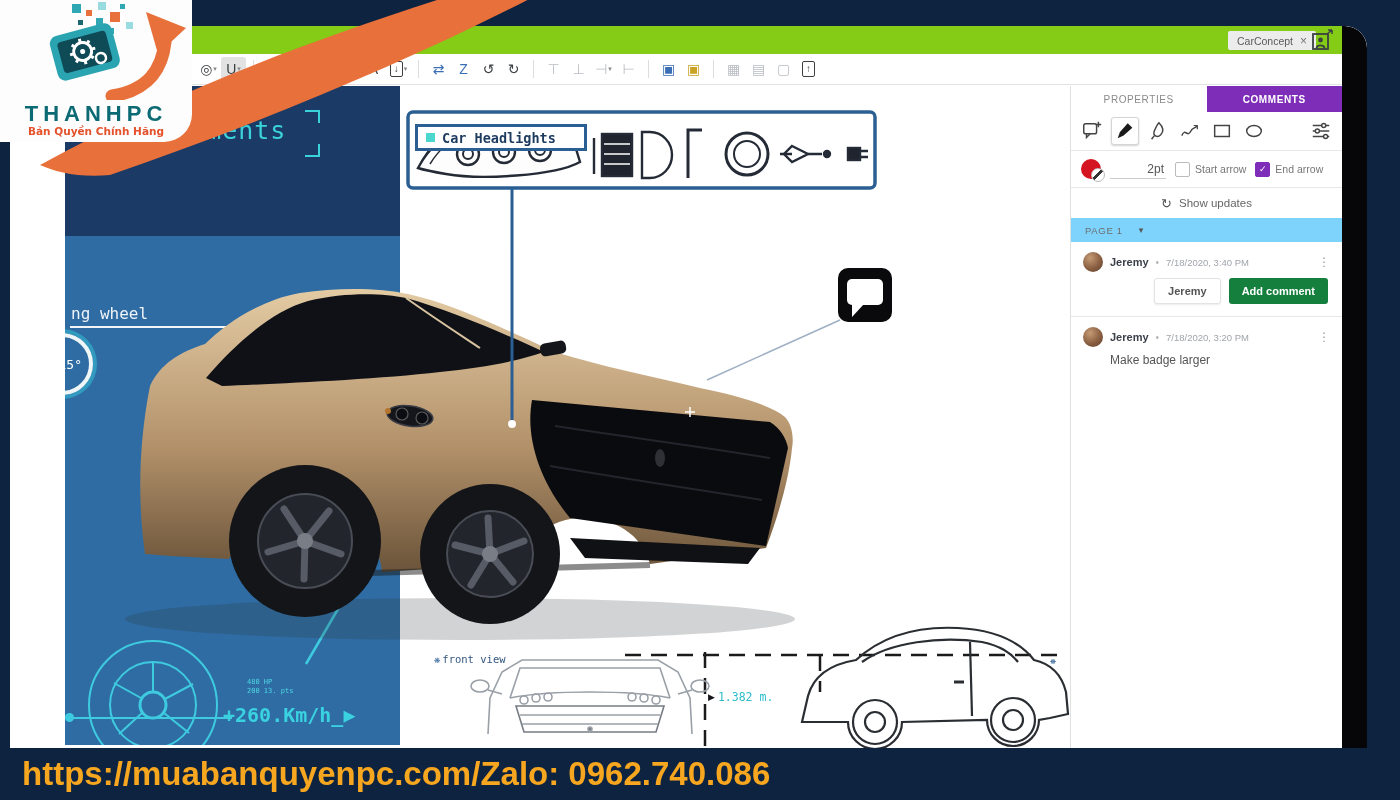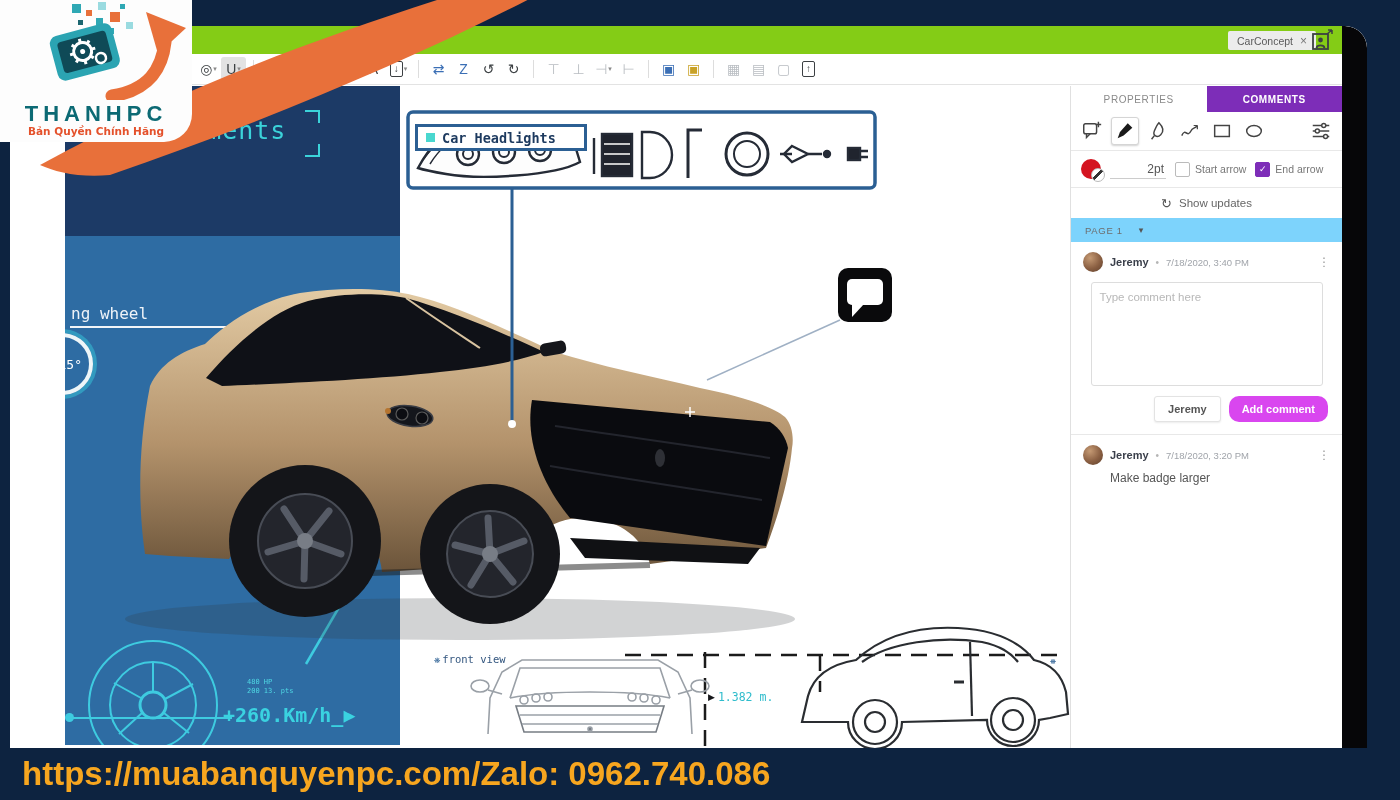--- a/index.html
+++ b/index.html
@@ -110,21 +110,21 @@
   .cmt-time{font-size:9.5px;color:#a0a4aa;}
   .kebab{margin-left:auto;color:#999;font-size:12px;cursor:pointer;}
   .cmt-input{display:block;width:232px;height:104px;margin:4px auto 10px auto;border:1px solid #ddd;
              border-radius:3px;resize:none;padding:8px;box-sizing:border-box;font-size:11.5px;
              font-family:"Liberation Sans",sans-serif;color:#444;outline:none;}
   .cmt-input::placeholder{color:#b8b8b8;}
   .cmt-btns{display:flex;justify-content:flex-end;gap:8px;padding:0 14px 12px 0;}
   .btn{font-family:"Liberation Sans",sans-serif;font-size:11px;font-weight:bold;border-radius:3px;
        padding:6px 13px;cursor:pointer;border:none;}
   .btn.cancel{background:#fff;color:#555;border:1px solid #e3e3e3;box-shadow:0 1px 2px rgba(0,0,0,.08);}
-  .btn.add{background:#d946ef;color:#fff;border-radius:10px;}
+  .btn.add{background:#15803d;color:#fff;}
   .cmt-body{padding:0 12px 10px 39px;font-size:12px;color:#555;}
   
   .logo-card{position:absolute;left:0;top:0;width:192px;height:142px;background:#fdfdfd;
              border-radius:0 0 28px 0;z-index:45;}
   .brand{position:absolute;left:0;top:101px;width:100%;text-align:center;font-size:22px;
          font-weight:bold;letter-spacing:5px;color:#0c6a74;}
   .tagline{position:absolute;left:0;top:125px;width:100%;text-align:center;font-size:10.5px;
            font-weight:bold;color:#e4512b;font-family:"DejaVu Sans",sans-serif;}
   .swoosh{position:absolute;left:0;top:0;z-index:40;pointer-events:none;}
   .bottom-bar{position:absolute;left:0;top:748px;width:1400px;height:52px;background:#0d2340;
@@ -513,21 +513,20 @@
       </div>
 
       <div>
         <div class="cmt-head">
           <span class="avatar"></span>
           <span class="cmt-name">Jeremy</span>
           <span class="cmt-sep">•</span>
           <span class="cmt-time">7/18/2020, 3:40 PM</span>
           <span class="kebab">⋮</span>
         </div>
-        <textarea class="cmt-input" placeholder="Type comment here" style=""></textarea>
         <div class="cmt-btns">
           <button class="btn cancel">Jeremy</button>
           <button class="btn add">Add comment</button>
         </div>
       </div>
       <div class="hr"></div>
 
       <div>
         <div class="cmt-head">
           <span class="avatar"></span>

